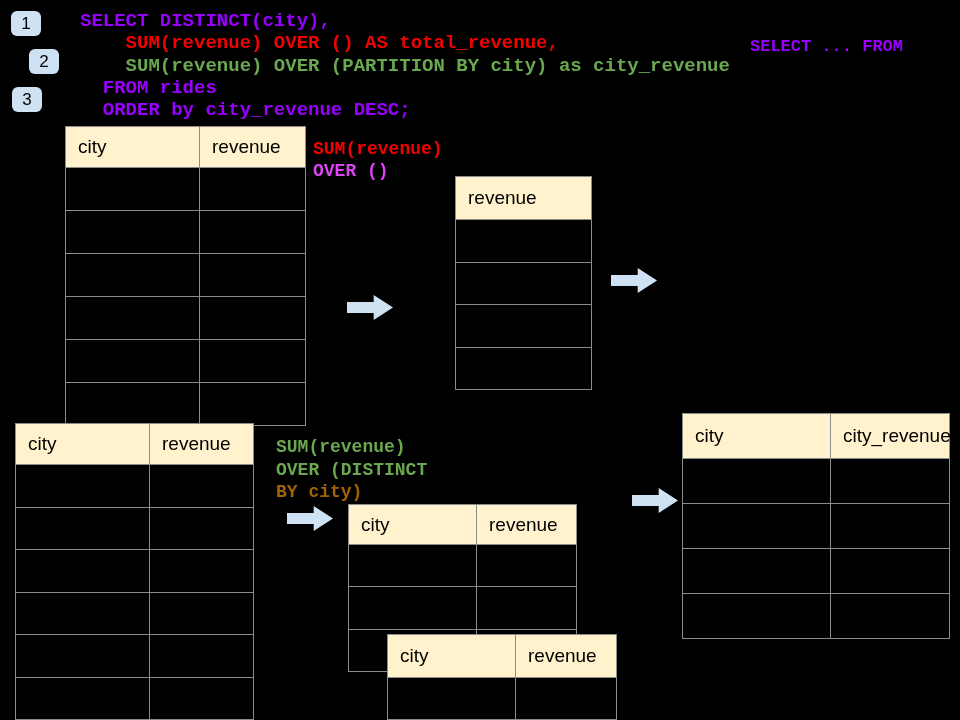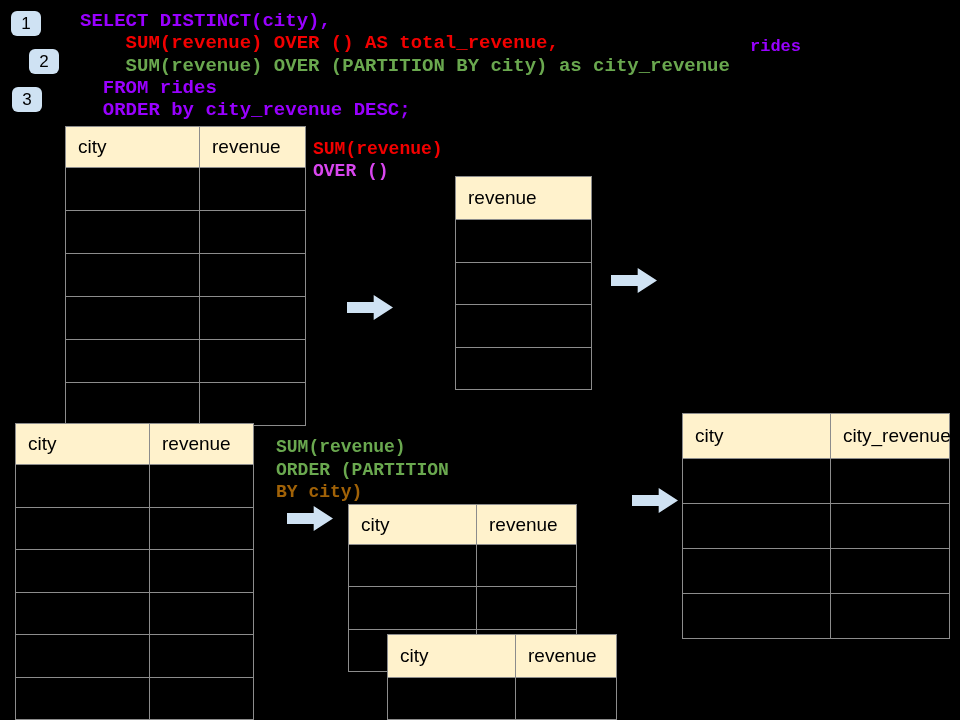--- a/index.html
+++ b/index.html
@@ -80,25 +80,25 @@
 </style>
 </head>
 <body style="--badge: #cfe2f3; --arrow: #cfe2f3; --headfill: #fff2cc; --line: #8c8c8c; background: rgb(0, 0, 0);">
 
 <div class="badge" id="badge-1">1</div>
 <div class="badge" id="badge-2">2</div>
 <div class="badge" id="badge-3">3</div>
 
 <div class="code" id="main-code"><div style="color: rgb(153, 0, 255);">SELECT DISTINCT(city),</div><div style="color: rgb(243, 0, 0);">    SUM(revenue) OVER () AS total_revenue,</div><div style="color: rgb(106, 168, 79);">    SUM(revenue) OVER (PARTITION BY city) as city_revenue</div><div style="color: rgb(153, 0, 255);">  FROM rides</div><div style="color: rgb(153, 0, 255);">  ORDER by city_revenue DESC;</div></div>
 
-<div class="code" id="side-note"><div style="color: rgb(153, 0, 255);">rides</div></div>
+<div class="code" id="side-note"><div style="color: rgb(153, 0, 255);">SELECT ... FROM</div></div>
 
 <div class="code" id="note-total"><div style="color: rgb(243, 0, 0);">SUM(revenue)</div><div style="color: #d946ef;">OVER ()</div></div>
 
-<div class="code" id="note-partition"><div style="color: rgb(106, 168, 79);">SUM(revenue)</div><div style="color: rgb(106, 168, 79);">ORDER (PARTITION</div><div style="color: #a16207;">BY city)</div></div>
+<div class="code" id="note-partition"><div style="color: rgb(106, 168, 79);">SUM(revenue)</div><div style="color: rgb(106, 168, 79);">OVER (DISTINCT</div><div style="color: #a16207;">BY city)</div></div>
 
 <table class="dtable" id="table-a">
     <thead>
       <tr>
         <th>city</th>
         <th>revenue</th>
       </tr>
     </thead>
     <tbody>
       <tr>

